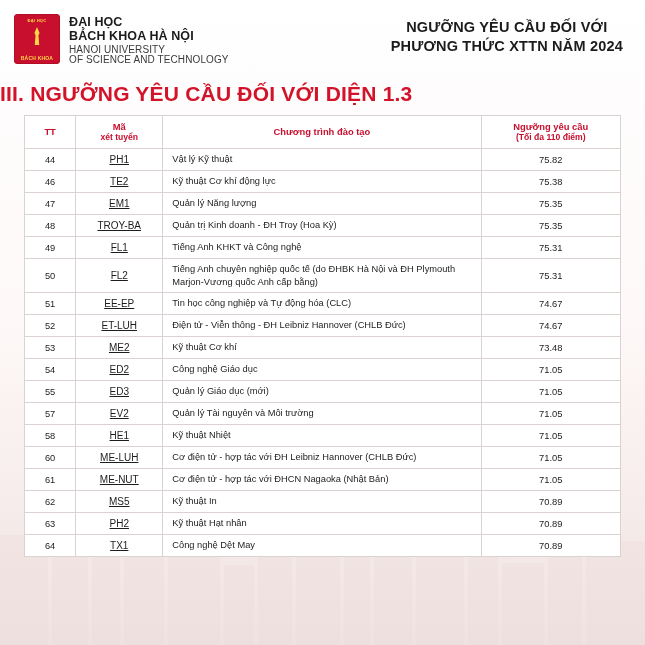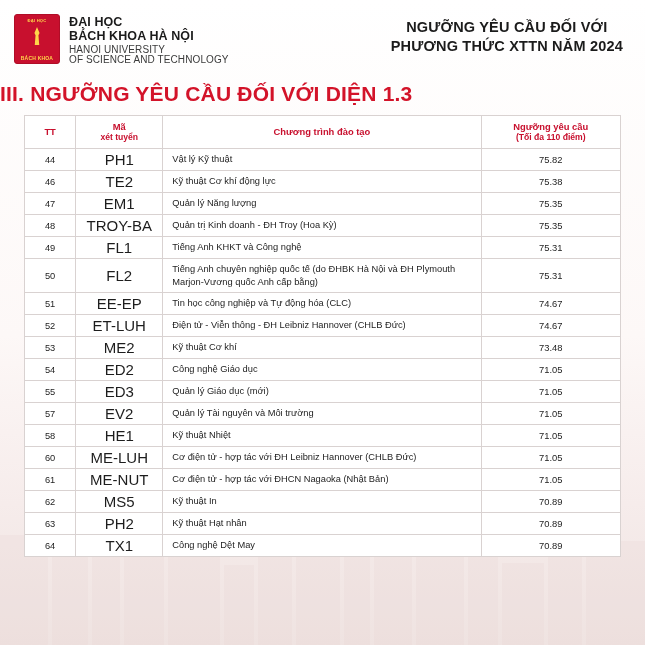--- a/index.html
+++ b/index.html
@@ -153,21 +153,21 @@
     display: block;
   }
   col.c-tt { width: 8.6%; }
   col.c-ma { width: 14.6%; }
   col.c-ct { width: 53.4%; }
   col.c-ng { width: 23.4%; }
 
   tbody td { height: 22px; }
   td.tt, td.ma, td.ng { text-align: center; }
   td.ct { text-align: left; padding-left: 9px; line-height: 12.5px; }
-  td.ma { font-size: 15px; }
+  td.ma { font-size: 10px; text-decoration: underline; }
   td.ng { font-size: 9.4px; }
   tr.tall td { height: 34px; }
 </style>
 </head>
 <body>
 
 <div id="page">
 
   <div class="skyline">
     <svg viewBox="0 0 645 230" preserveAspectRatio="none" aria-hidden="true">

